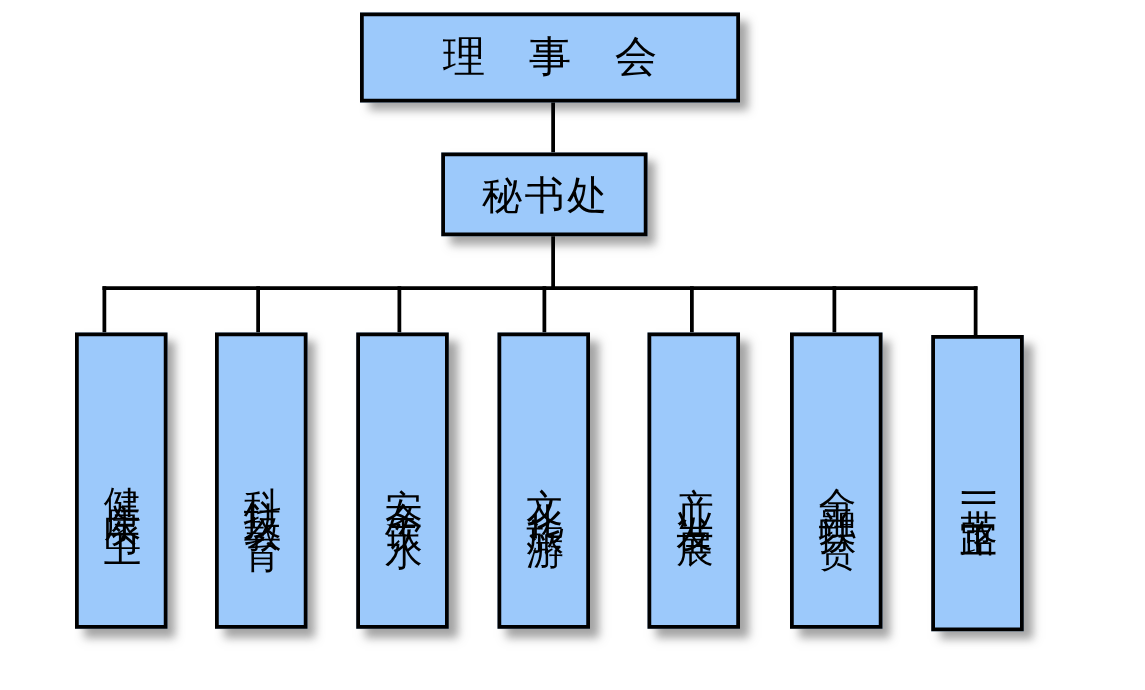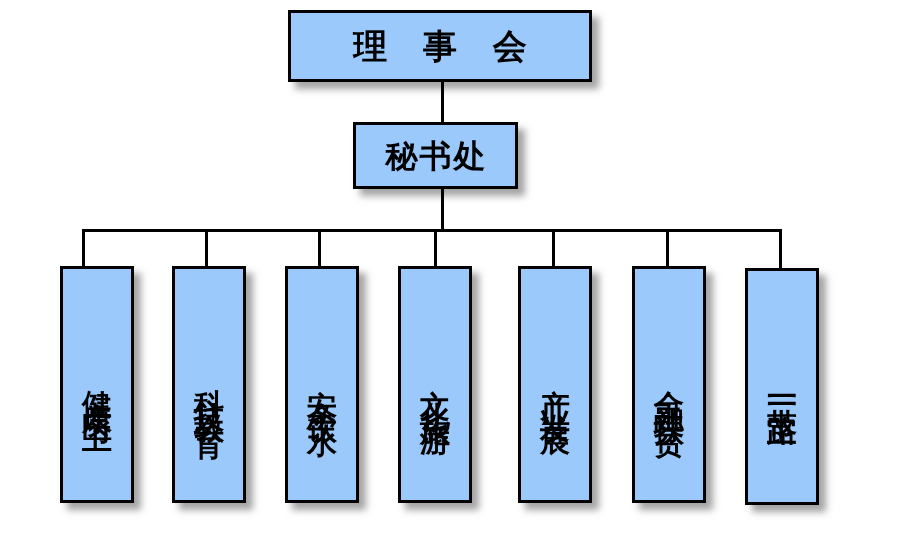--- a/index.html
+++ b/index.html
@@ -23,21 +23,21 @@
   .node {
     position: absolute;
     box-sizing: border-box;
     background: #9CC9FB;
     border: 3px solid #000000;
     box-shadow: 7px 7px 7px rgba(90, 90, 90, 0.55);
     display: flex;
     align-items: center;
     justify-content: center;
     color: #000000;
-    font-weight: bold;
+    font-weight: normal;
     line-height: 1.0;
   }
 
   .node-root {
     font-size: 34px;
     letter-spacing: 12px;
     text-indent: 12px;
   }
 
   .node-second {

